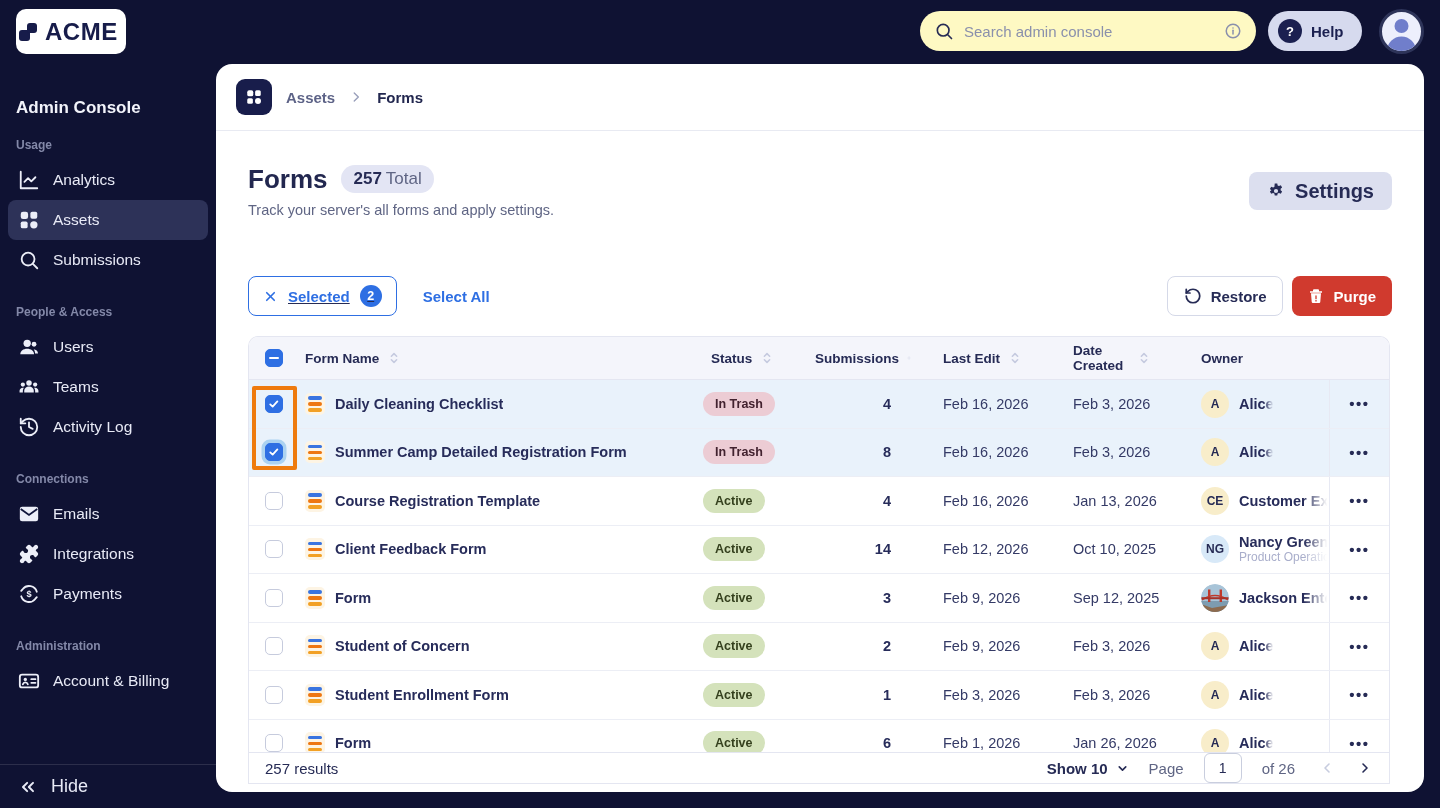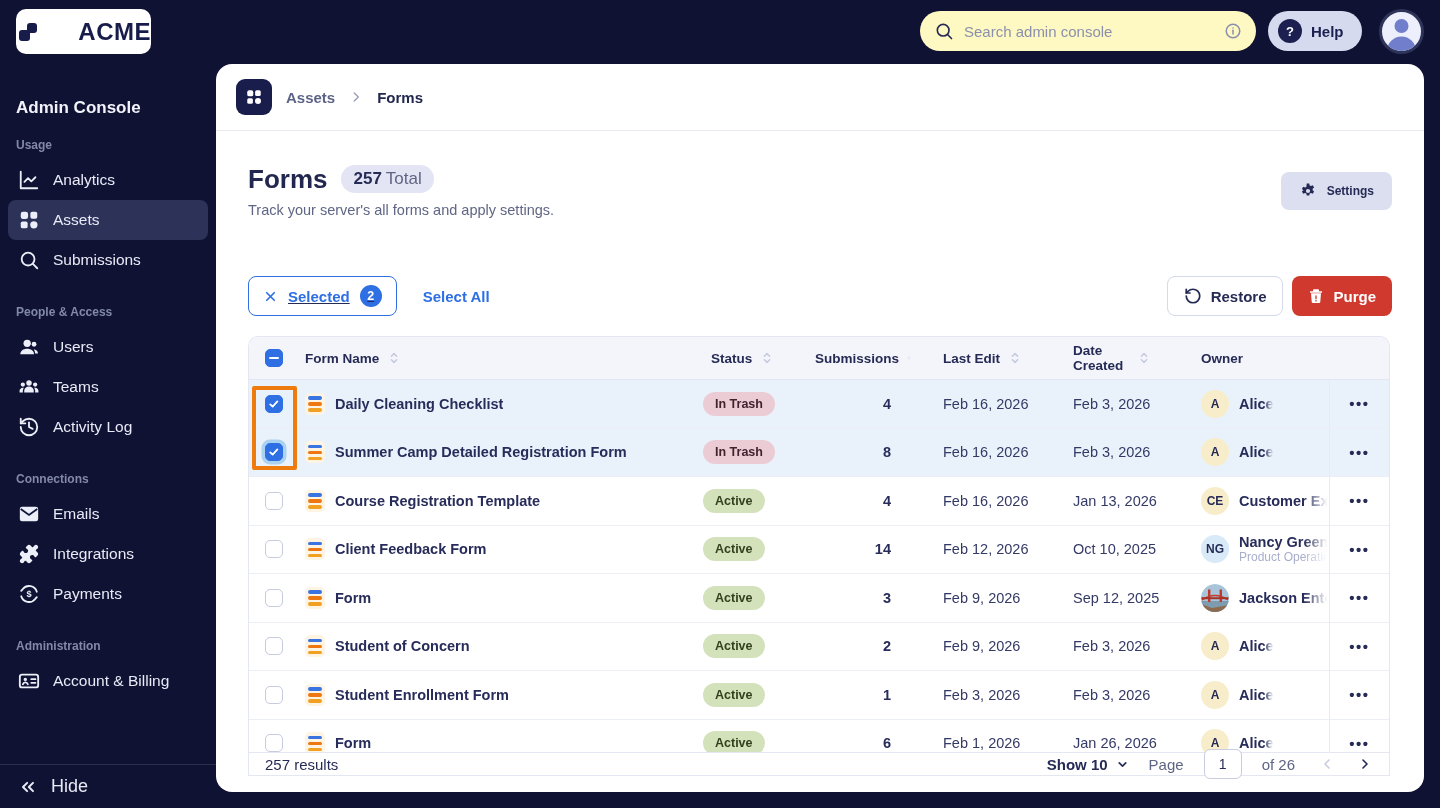--- a/index.html
+++ b/index.html
@@ -7,22 +7,22 @@
   body {
     position:relative;
     background:#0f1233;
     font-family:"Liberation Sans","DejaVu Sans",sans-serif;
     color:#262b55;
   }
   svg { display:block; }
 
   
   .topbar { position:absolute; top:0; left:0; width:1440px; height:64px; }
-  .logo { position:absolute; left:16px; top:9px; width:135px; height:45px; background:#fff; border-radius:10px;
-          display:flex; align-items:center; justify-content:space-between; gap:5px; cursor:pointer; }
+  .logo { position:absolute; left:16px; top:9px; width:110px; height:45px; background:#fff; border-radius:10px;
+          display:flex; align-items:center; justify-content:flex-start; gap:5px; cursor:pointer; }
   .logo-text { font-weight:800; font-size:24px; letter-spacing:.5px; color:#171c4a; }
   .search { position:absolute; left:920px; top:11px; width:336px; height:40px; background:#fef9c3; border-radius:20px;
             display:flex; align-items:center; padding:0 14px; gap:10px; }
   .search-input { border:none; outline:none; flex:1; font-size:15px; color:#2b3160; font-family:inherit; background:transparent; }
   .search-input::placeholder { color:#8a90ac; }
   .help { position:absolute; left:1268px; top:11px; height:40px; padding:0 18px 0 10px; background:#d6daee; border-radius:20px;
           display:flex; align-items:center; gap:9px; font-weight:700; font-size:15px; color:#1b2050; cursor:pointer; }
   .help-q { width:24px; height:24px; border-radius:50%; background:#1b2050; color:#fff; font-size:13px; font-weight:700;
             display:flex; align-items:center; justify-content:center; }
   .avatar-top { position:absolute; left:1379px; top:9px; width:45px; height:45px; border-radius:50%;
@@ -52,21 +52,21 @@
   .crumb-current { font-size:15px; font-weight:700; color:#22274f; }
 
   .page-head { margin:34px 32px 0; display:flex; justify-content:space-between; align-items:flex-start; }
   .title-row { display:flex; align-items:center; gap:14px; }
   .page-title { font-size:26px; font-weight:800; color:#22274f; line-height:28px; }
   .total-badge { background:#e3e5f4; border-radius:999px; padding:4px 12px; font-size:17px; display:flex; gap:4px; align-items:baseline; }
   .total-badge b { color:#262b55; font-weight:700; }
   .total-badge span { color:#5f6584; }
   .page-sub { margin-top:8px; font-size:14.5px; color:#5f6584; line-height:18px; }
   .settings-btn { margin-top:7px; height:38px; background:#dcdfef; border:none; border-radius:8px; padding:0 18px;
-                  display:flex; align-items:center; gap:10px; font-size:12px; font-weight:700; color:#262b55; cursor:pointer; font-family:inherit; }
+                  display:flex; align-items:center; gap:10px; font-size:20px; font-weight:700; color:#262b55; cursor:pointer; font-family:inherit; }
 
   .bulkbar { margin:57px 32px 0; height:40px; display:flex; align-items:center; }
   .sel-chip { height:40px; border:1.5px solid #2e6fe3; border-radius:8px; background:#fff; display:flex; align-items:center;
               gap:10px; padding:0 14px; cursor:pointer;text-decoration:underline; }
   .sel-chip .x-ic { color:#2e6fe3; }
   .sel-label { font-size:15px; font-weight:700; color:#2e6fe3; }
   .sel-count { width:22px; height:22px; border-radius:50%; background:#2e6fe3; color:#fff; font-size:12.5px; font-weight:700;
                display:flex; align-items:center; justify-content:center; }
   .select-all { margin-left:26px; font-size:15px; font-weight:700; color:#2e6fe3; cursor:pointer; }
   .bulk-right { margin-left:auto; display:flex; gap:9px; }
@@ -121,21 +121,21 @@
   .cb { width:18px; height:18px; border-radius:5px; border:1.5px solid #c6cbdd; background:#fff; display:flex;
         align-items:center; justify-content:center; cursor:pointer; }
   .cb svg { display:none; }
   .cb.checked { background:#2e6fe3; border-color:#2e6fe3; }
   .cb.checked svg { display:block; }
   .cb.halo { box-shadow:0 0 0 3.5px #abd2f1; }
   .cb.indeterminate { background:#2e6fe3; border-color:#2e6fe3; position:relative; }
   .cb.indeterminate::after { content:""; width:10px; height:2.5px; border-radius:2px; background:#fff; }
 
   
-  .pagination { margin:0 32px; width:1142px; height:24px; border:1px solid #e4e6f1; border-top:1px solid #e4e6f1;
+  .pagination { margin:0 32px; width:1142px; height:32px; border:1px solid #e4e6f1; border-top:1px solid #e4e6f1;
                 display:flex; align-items:center; padding:0 16px; font-size:15px; }
   .results { color:#262b55; }
   .pg-right { margin-left:auto; display:flex; align-items:center; gap:20px; }
   .show-sel { display:flex; align-items:center; gap:8px; font-weight:700; color:#262b55; cursor:pointer; }
   .pg-label { color:#5f6584; }
   .pg-input { width:38px; height:30px; border:1px solid #c9cede; border-radius:6px; text-align:center; font-size:14px;
               color:#262b55; font-family:inherit; outline:none; }
   .pg-nav { display:flex; align-items:center; gap:22px; margin-left:4px; }
   .pg-prev { color:#c7ccdf; cursor:default; }
   .pg-next { color:#262b55; cursor:pointer; }

